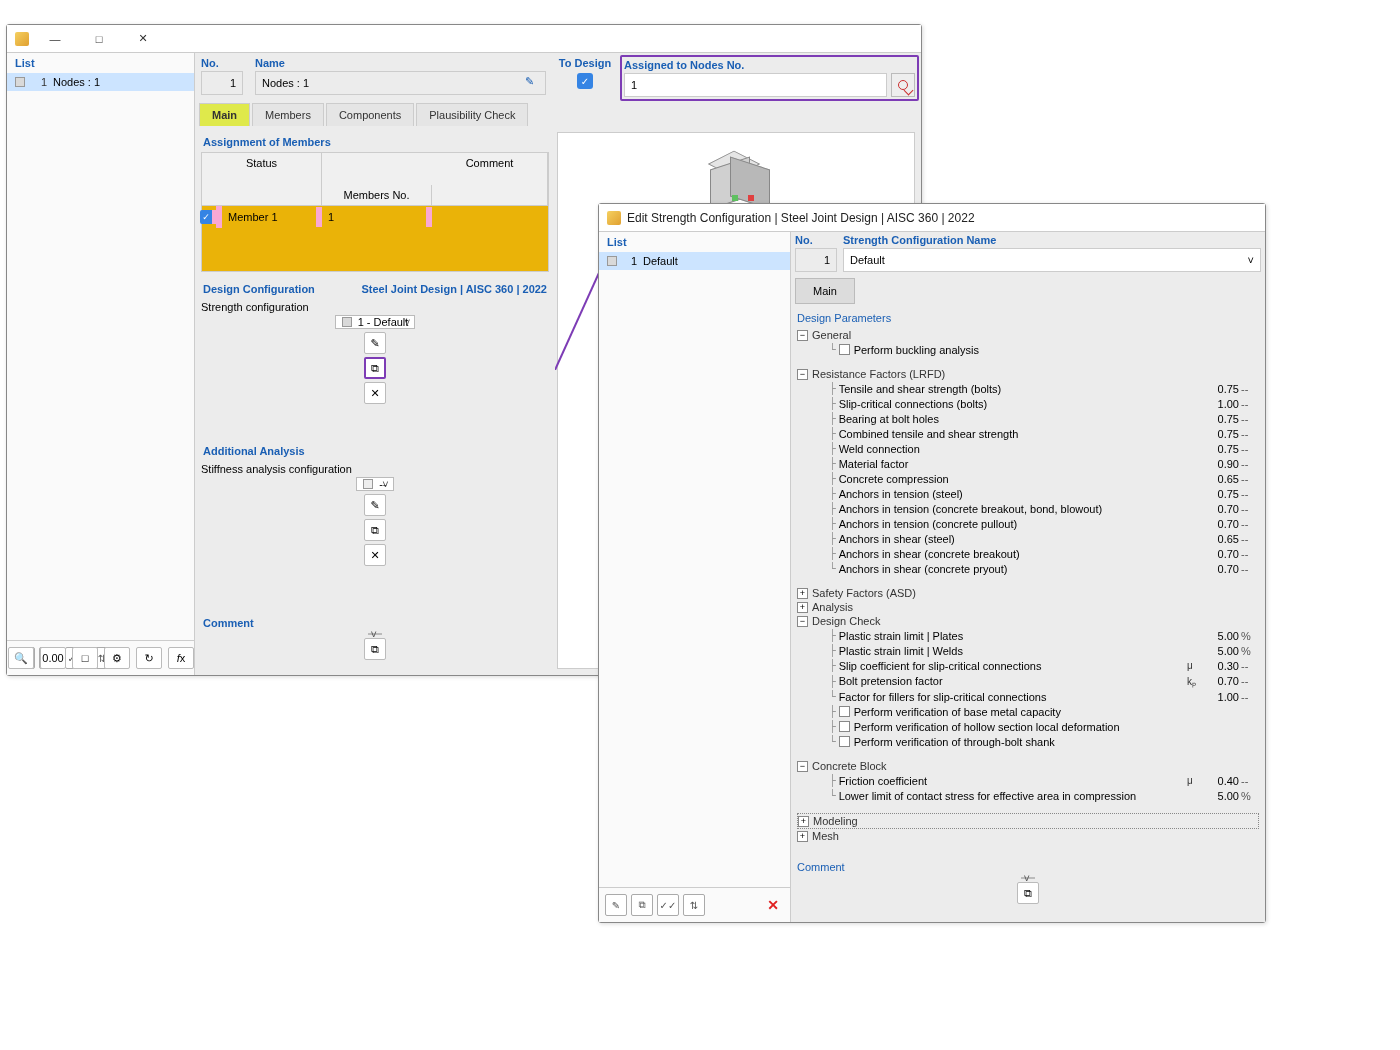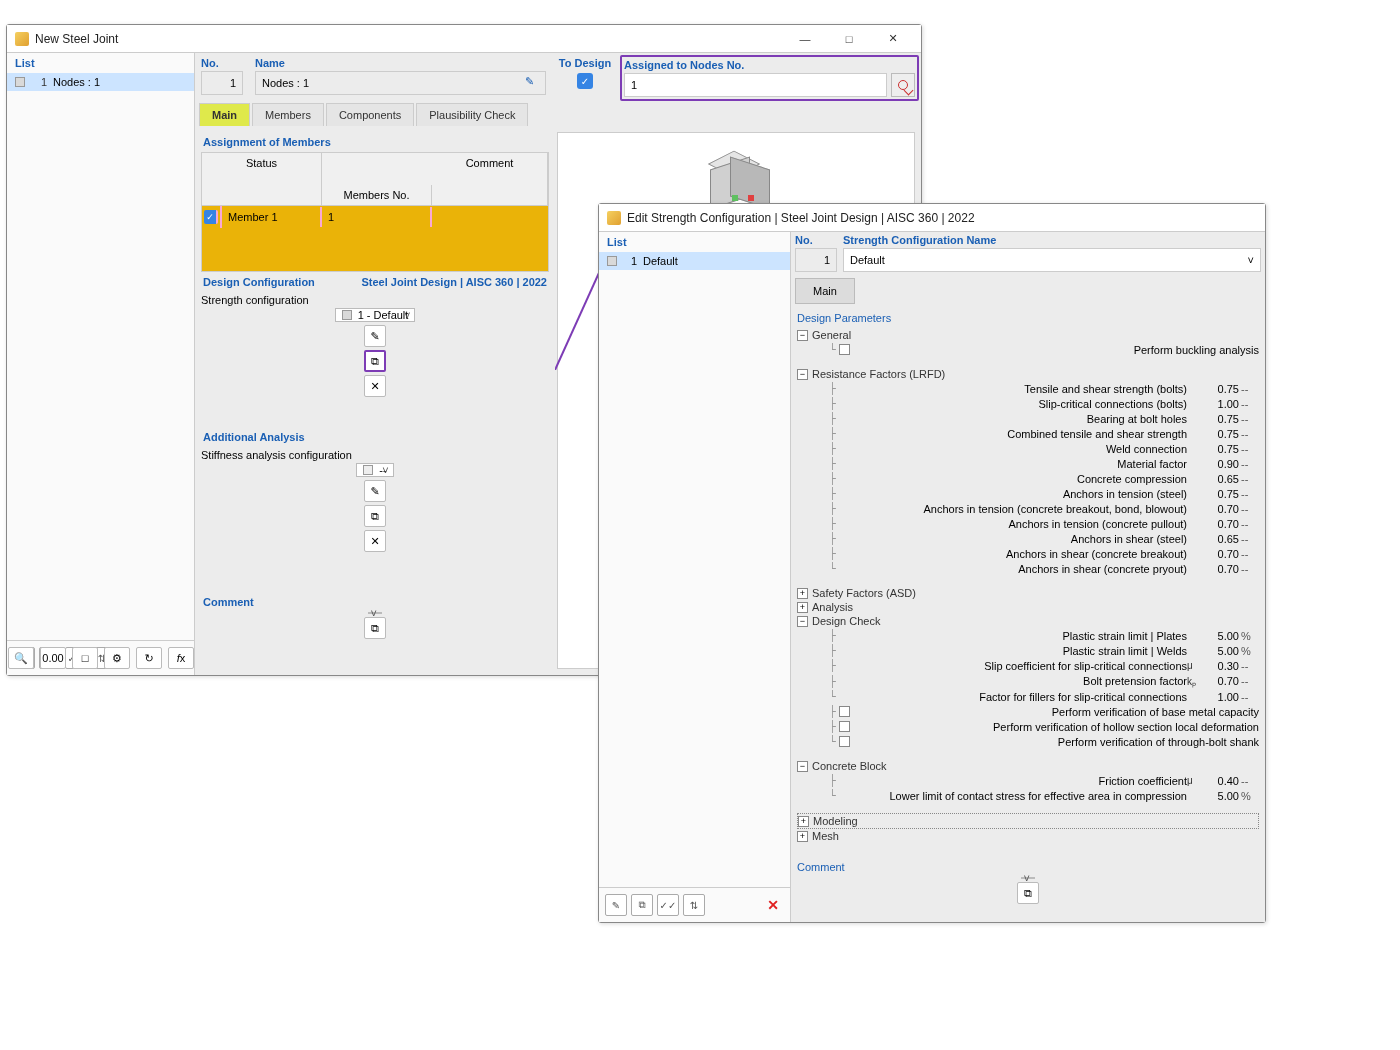--- a/index.html
+++ b/index.html
@@ -43,31 +43,31 @@
 .assigned-col .ibox { flex:1; background:#fff;}
 .pickbtn { width:24px; height:24px; border:1px solid #bbb; background:#eee; display:flex; align-items:center; justify-content:center;}
 .pickbtn .circ { width:10px; height:10px; border:1px solid #cc3030; border-radius:50%; position:relative;}
 .pickbtn .circ::after{content:""; position:absolute; width:6px; height:6px; border:1px solid #cc3030; border-top:none; border-left:none; right:-5px; bottom:-5px; transform:rotate(45deg);}
 
 .tabbar { display:flex; gap:2px; padding:0 2px;}
 .tab { padding:5px 12px; background:#e5e5e5; border-top:1px solid #ccc; border-left:1px solid #ccc; border-right:1px solid #ccc; color:#333;}
 .tab.active { background:#dfe94b; font-weight:600;}
 
 .main-content { display:flex; gap:8px; flex:1; background:#ececec; padding:4px;}
-.main-left { width:348px; display:flex; flex-direction:column; gap:0;}
+.main-left { width:348px; display:flex; flex-direction:column; gap:7px;}
 .section-title { color:#1a5fb4; font-weight:600; padding:4px 2px;}
 .mem-table { background:#eab308; border:1px solid #ccc;}
 .mem-head { display:flex; background:#f0f0f0; border-bottom:1px solid #ccc;}
 .mem-head div { padding:4px 6px; border-right:1px solid #ccc; text-align:center;}
 .mh-status{width:120px;} .mh-no{width:110px;margin-top:32px;} .mh-comment{flex:1;}
 .mem-row { display:flex; align-items:center;}
 .mem-row .mr-ck { width:20px; display:flex; justify-content:center;}
 .mr-ck .ck{width:14px; height:14px; background:#3584e4; border-radius:2px; position:relative;}
 .mr-ck .ck::after{content:"✓"; color:#fff; position:absolute; inset:0; display:flex; align-items:center; justify-content:center; font-size:9px;}
-.mem-row div{padding:4px 6px; border-right:2px solid #f9a8d4;}
+.mem-row div{padding:4px 6px; border-right:6px solid #f9a8d4;}
 .mem-row .mr-name{width:100px;} .mem-row .mr-no{width:110px;}
 
 .dropdown-row{display:flex; gap:3px; align-items:center;flex-direction:column;}
 .dd{flex:1; background:#fff; border:1px solid #bbb; height:22px; display:flex; align-items:center; padding:0 6px; position:relative;}
 .dd .sq{width:10px; height:10px; background:#d9d9d9; border:1px solid #999; margin-right:6px;}
 .dd .chev{position:absolute; right:4px; color:#555;}
 .sbtn{width:22px; height:22px; border:1px solid #bbb; background:#fff; border-radius:2px; display:flex; align-items:center; justify-content:center;}
 .sbtn.hi{border:2px solid #7d3cb5;}
 
 .preview { flex:1; background:#fff; border:1px solid #ccc; display:flex; align-items:flex-start; justify-content:center; padding-top:20px;}
@@ -102,34 +102,33 @@
 .w2-top .ibox.white{background:#fff;}
 .w2-tab{padding:6px 12px; background:#dcdcdc; width:60px; text-align:center; margin:4px 0 0 4px; border:1px solid #bbb;}
 
 .params{flex:1; overflow:auto; padding:4px 6px;}
 .params .grp-title{color:#1a5fb4; font-weight:400; padding:4px 0;}
 .tree-toggle{display:inline-block; width:11px; height:11px; border:1px solid #888; text-align:center; line-height:9px; font-size:9px; margin-right:4px; background:#fff;}
 .tree-row{display:flex; align-items:center; padding:1px 0;} 
 .tree-row.l2{padding-left:32px;}
 .tree-row .branch{color:#999; margin-right:3px; font-family:monospace;}
 .tree-row .chk{width:11px; height:11px; border:1px solid #888; margin-right:4px; background:#fff;}
-.tree-row .txt{flex:1;text-align:right;}
+.tree-row .txt{flex:1;}
 .tree-row .sym{width:18px; text-align:left; color:#333; font-size:10px;}
 .tree-row .val{width:36px; text-align:right; padding-right:2px;}
 .tree-row .unit{width:18px; color:#555;}
 .tree-cat{color:#333; font-weight:normal;}
 .w2-tools{display:flex; gap:4px; padding:6px; border-top:1px solid #ccc;}
 </style>
 </head>
 <body>
 
 <div class="window win1">
   <div class="titlebar">
     <div class="icon"></div>
-    <div class="title">New Steel Joint</div>
     <div class="winbtns">
       <div class="winbtn">—</div>
       <div class="winbtn">□</div>
       <div class="winbtn close">✕</div>
     </div>
   </div>
   <div class="win1-body">
     <div class="left-pane">
       <div class="hdr">List</div>
       <div class="row sel">

